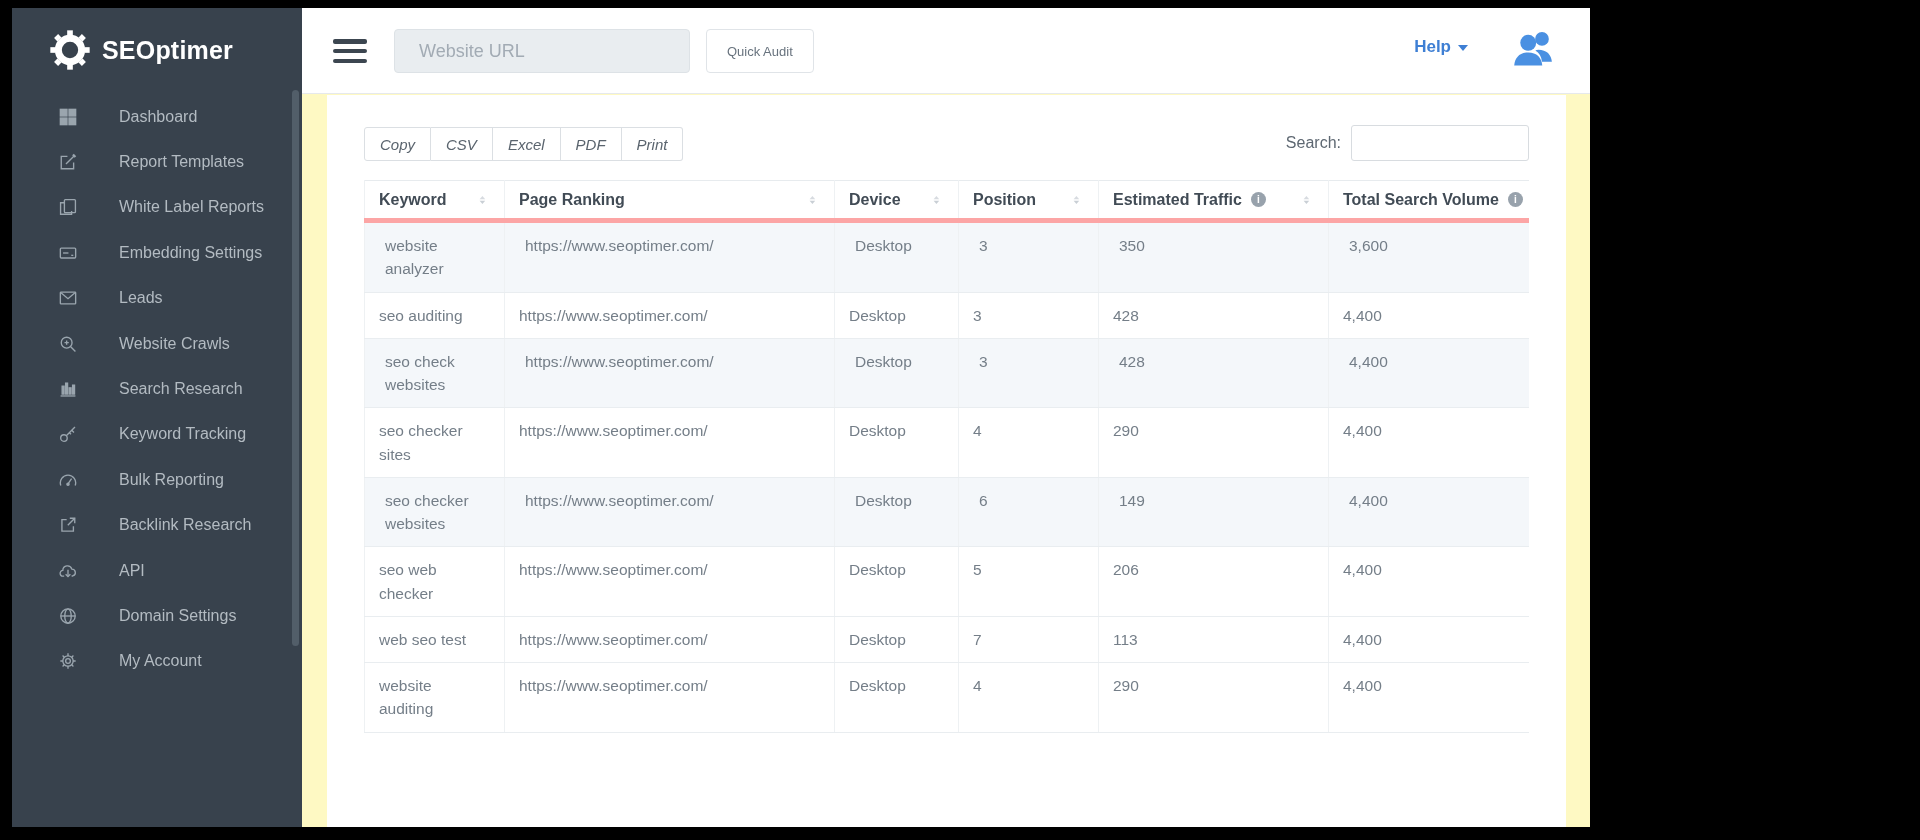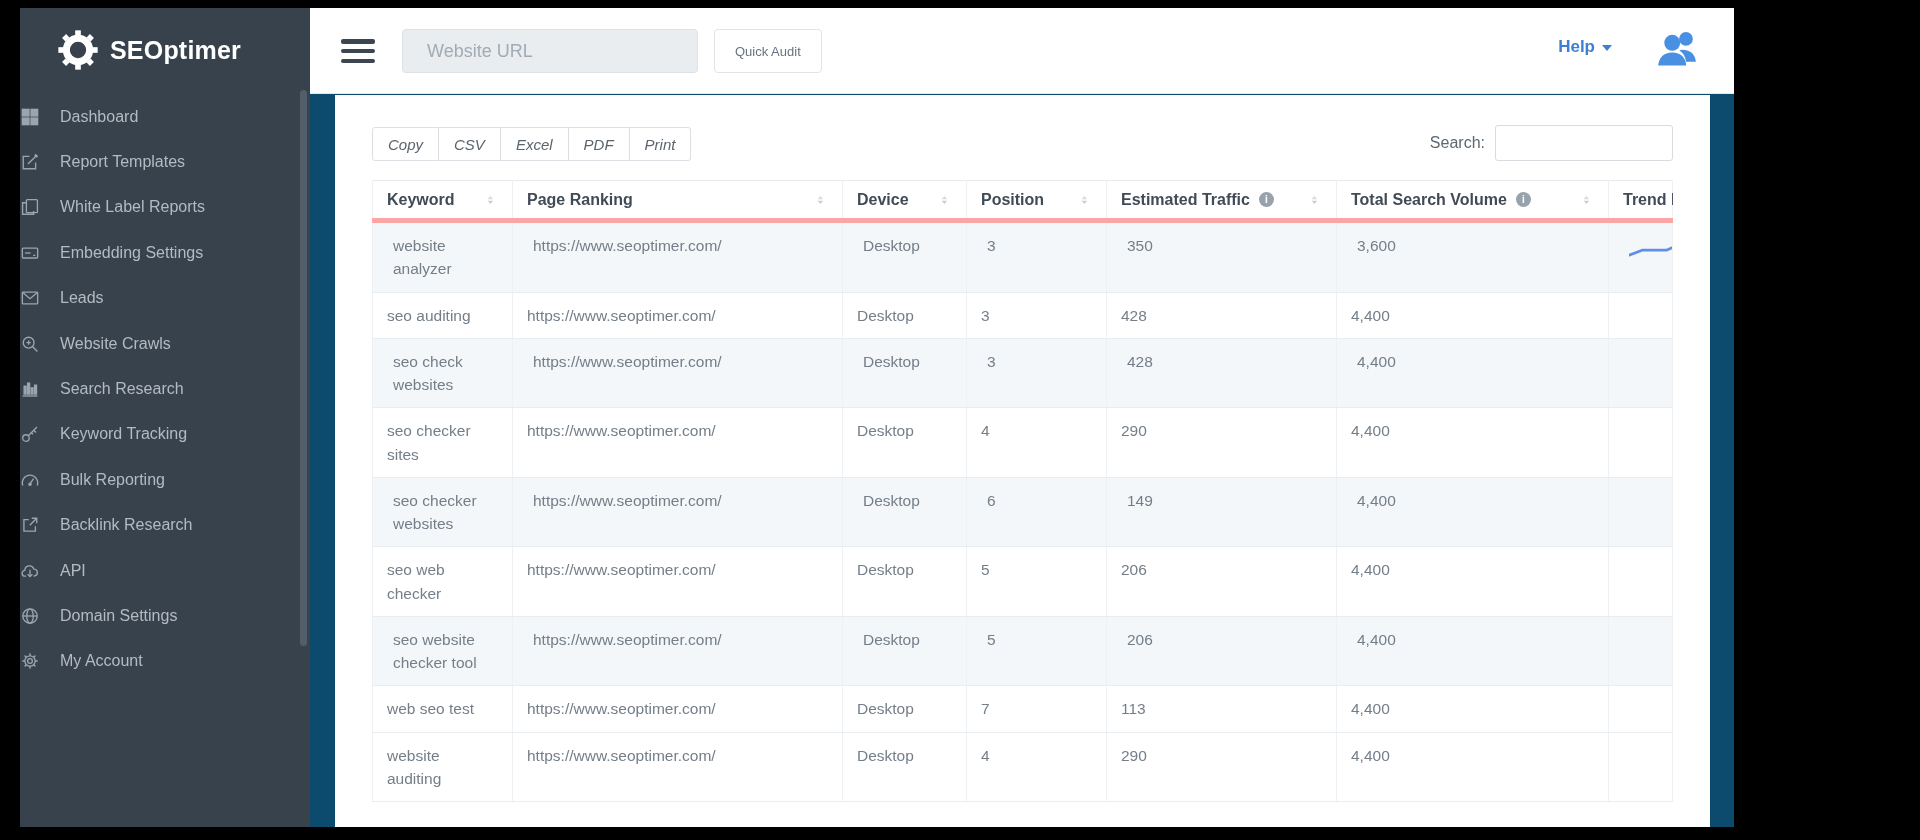--- a/index.html
+++ b/index.html
@@ -1,28 +1,28 @@
 <!DOCTYPE html>
 <html><head>
 <meta charset="utf-8">
 <style>
   * { margin:0; padding:0; box-sizing:border-box; }
   html,body { width:1920px; height:840px; background:#000; overflow:hidden;
     font-family:"Liberation Sans","DejaVu Sans",sans-serif; }
-  .screen { position:absolute; left:20px; top:8px; width:1714px; height:819px;
-    background:#0c4a6e; overflow:hidden; }
+  .screen { position:absolute; left:12px; top:8px; width:1578px; height:819px;
+    background:#fef9c3; overflow:hidden; }
 
   
   .sidebar { position:absolute; left:0; top:0; width:290px; height:100%;
     background:#38424d; color:#aeb6be; }
   .logo { display:flex; align-items:center; gap:12px; padding:22px 0 0 38px; }
   .logo-text { color:#ffffff; font-size:25px; font-weight:bold; letter-spacing:.2px; }
   .menu { position:absolute; top:86px; left:0; right:0; list-style:none; }
-  .menu li { height:45.4px; display:flex; align-items:center; 
-    font-size:16px; color:#b3bbc2; cursor:pointer; }
+  .menu li { height:45.4px; display:flex; align-items:center; padding-left:46px;
+    font-size:16px; color:#b3bbc2; cursor:pointer;gap:21px; }
   .menu li .mi { width:20px; height:20px; margin-right:20px; color:#9aa5ae;
     display:inline-flex; align-items:center; justify-content:center; flex:0 0 20px; }
   .menu li svg { width:18px; height:18px; }
   .side-scrollbar { position:absolute; right:3px; top:82px; width:7px; height:556px;
     background:#525e69; border-radius:4px; }
 
   
   .topbar { position:absolute; left:290px; top:0; right:0; height:86px;
     background:#ffffff; border-bottom:1px solid #e6e9ec; }
   .hamburger { position:absolute; left:31px; top:31px; width:36px; height:24px;
@@ -427,29 +427,20 @@
             </tr>
             <tr>
               <td>seo web checker</td>
               <td>https://www.seoptimer.com/</td>
               <td>Desktop</td>
               <td>5</td>
               <td>206</td>
               <td>4,400</td>
               <td></td>
             </tr>
-            <tr class="stripe">
-              <td>seo website checker tool</td>
-              <td>https://www.seoptimer.com/</td>
-              <td>Desktop</td>
-              <td>5</td>
-              <td>206</td>
-              <td>4,400</td>
-              <td></td>
-            </tr>
             <tr>
               <td>web seo test</td>
               <td>https://www.seoptimer.com/</td>
               <td>Desktop</td>
               <td>7</td>
               <td>113</td>
               <td>4,400</td>
               <td></td>
             </tr>
             <tr>

